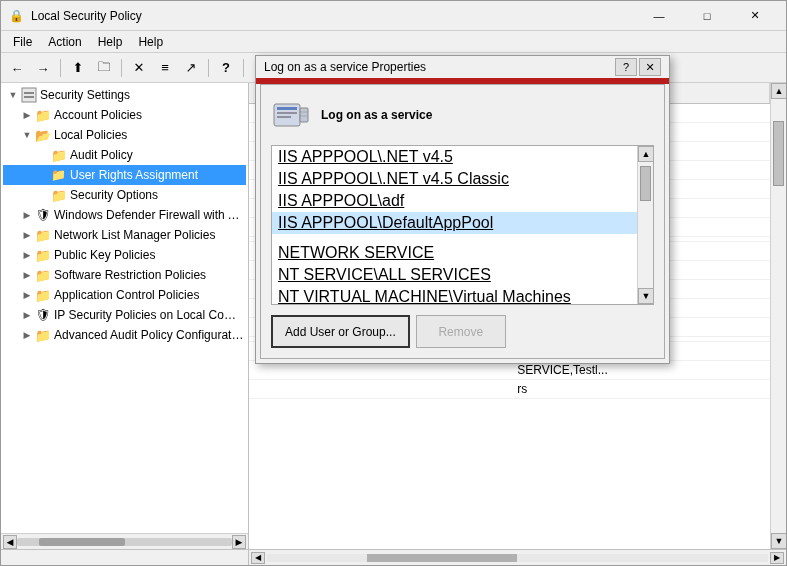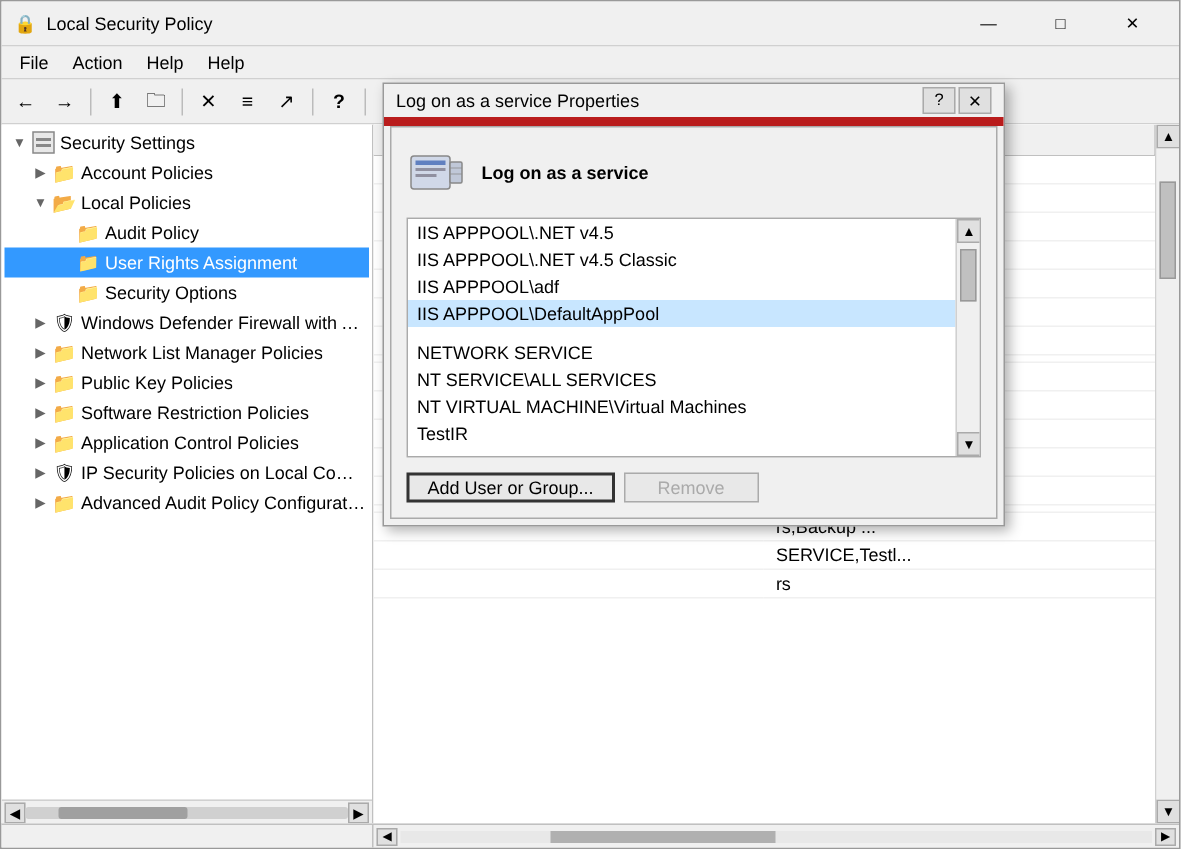--- a/index.html
+++ b/index.html
@@ -327,36 +327,37 @@
     .list-box {
       border: 1px solid #aaa;
       background: #fff;
       height: 160px;
       overflow: auto;
       margin-bottom: 8px;
       position: relative;
     }
     .list-box-item {
       padding: 2px 6px;
-      font-size: 12px;
+      font-size: 16px;
       cursor: pointer;
       white-space: nowrap;
+      text-decoration: underline;
     }
     .list-box-item.highlighted { background: #c8e6ff; }
 
     
     .dialog-btns-row {
       display: flex;
       gap: 6px;
       justify-content: flex-start;
       padding-top: 2px;
     }
     .win-button {
       min-width: 90px;
-      height: 20px;
+      height: 33px;
       border: 1px solid #aaa;
       background: #e8e8e8;
       cursor: pointer;
       font-size: 12px;
       padding: 0 12px;
     }
     .win-button:disabled { color: #aaa; cursor: default; }
     .win-button.default-btn { border: 2px solid #333; }
 
     

